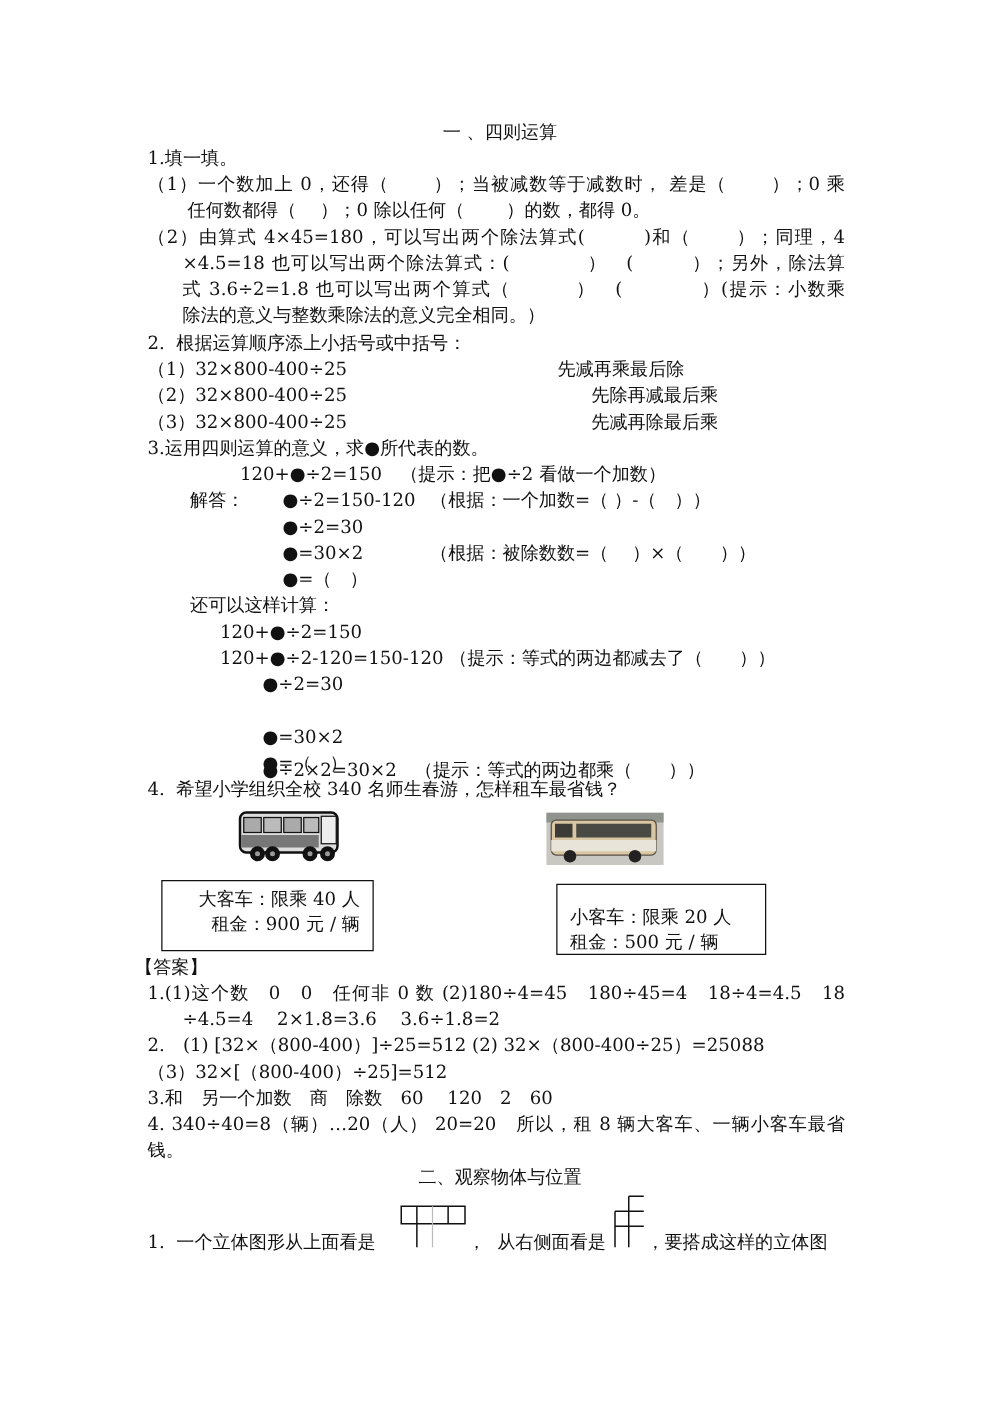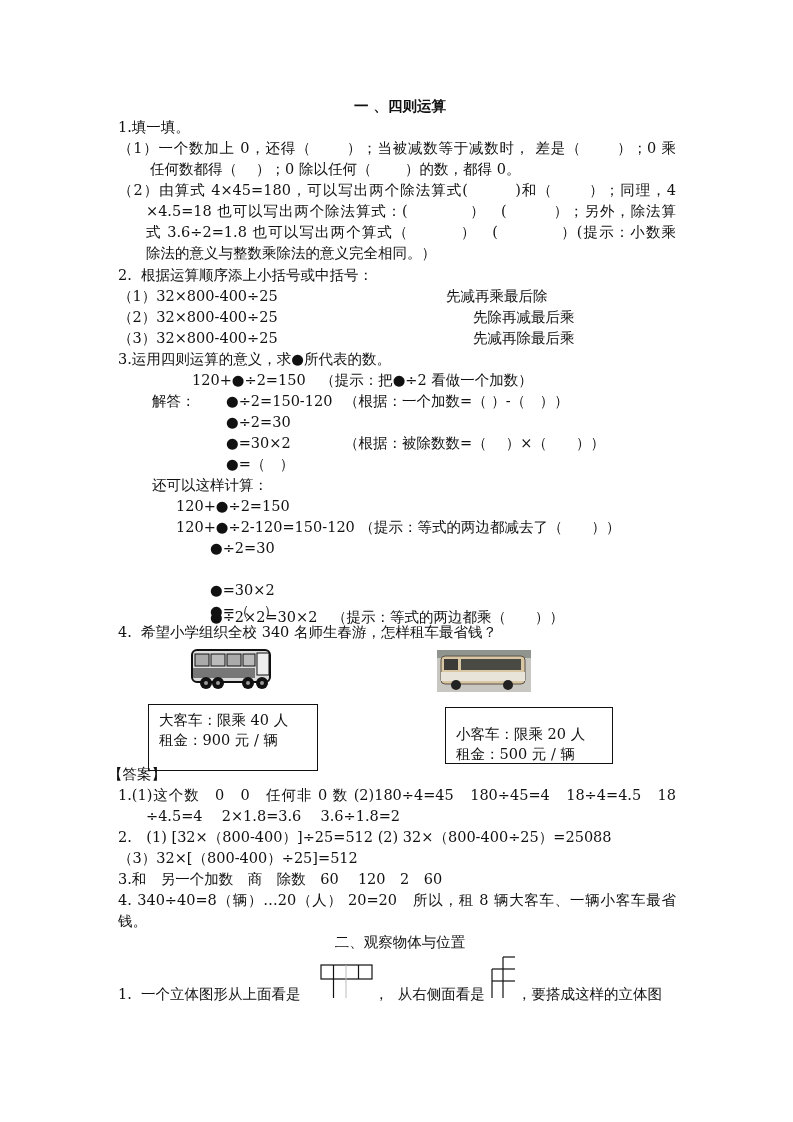--- a/index.html
+++ b/index.html
@@ -9,21 +9,21 @@
   .just { text-align: justify; text-align-last: justify; white-space: normal; }
   .center { text-align: center; }
   .box { position: absolute; border: 1.3px solid #111; box-sizing: border-box; }
   .box .ln { position: static; }
   .bus { position: absolute; }
   .fig { position: absolute; }
 </style>
 </head>
 <body>
 
-<div class="ln center" style="left:110px; top:96px; width:580px;font-weight:bold;">一 、四则运算</div>
+<div class="ln center" style="left:110px; top:96px; width:580px;">一 、四则运算</div>
 
 <div class="ln" style="left:118px; top:117px;">1.填一填。</div>
 <div class="ln just" style="left:118px; top:138px; width:558px;">（1）一个数加上 0，还得（　　 ）；当被减数等于减数时， 差是（　　 ）；0 乘</div>
 <div class="ln" style="left:134px; top:159px;margin-left:16px;">任何数都得（　 ）；0 除以任何（　　 ）的数，都得 0。</div>
 <div class="ln just" style="left:118px; top:180px; width:558px;">（2）由算式 4×45=180，可以写出两个除法算式(　　　)和（　　 ）；同理，4</div>
 <div class="ln just" style="left:146px; top:201px; width:530px;">×4.5=18 也可以写出两个除法算式：(　　　　）　(　　　）；另外，除法算</div>
 <div class="ln just" style="left:146px; top:222px; width:530px;">式 3.6÷2=1.8 也可以写出两个算式（　　　 ）　(　　　　）(提示：小数乘</div>
 <div class="ln" style="left:146px; top:243px;">除法的意义与整数乘除法的意义完全相同。）</div>
 
 <div class="ln" style="left:118px; top:265px;">2.  根据运算顺序添上小括号或中括号：</div>
@@ -76,21 +76,21 @@
   <rect x="0" y="0" width="94" height="42" fill="#c9c7c2"></rect>
   <rect x="0" y="0" width="94" height="8" fill="#8f948e"></rect>
   <rect x="4" y="6" width="84" height="28" rx="4" fill="#d9c6a3" stroke="#5a5044"></rect>
   <rect x="7" y="9" width="14" height="11" fill="#3d3b37"></rect>
   <rect x="24" y="9" width="60" height="11" fill="#4a4a45"></rect>
   <rect x="4" y="22" width="84" height="9" fill="#e9e4da"></rect>
   <circle cx="19" cy="35" r="5" fill="#222"></circle>
   <circle cx="71" cy="35" r="5" fill="#222"></circle>
 </svg>
 
-<div class="box" style="left:148px; top:704px; width:170px; height:67px; padding:5px 10px;">
+<div class="box" style="left:129px; top:704px; width:170px; height:57px; padding:5px 10px;text-align:right;">
   <div class="ln">大客车：限乘 40 人</div>
   <div class="ln">租金：900 元 / 辆</div>
 </div>
 
 <div class="box" style="left:445px; top:707px; width:168px; height:57px; padding:16px 10px;">
   <div class="ln">小客车：限乘 20 人</div>
   <div class="ln">租金：500 元 / 辆</div>
 </div>
 
 <div class="ln" style="left:108px; top:764px;">【答案】</div>

